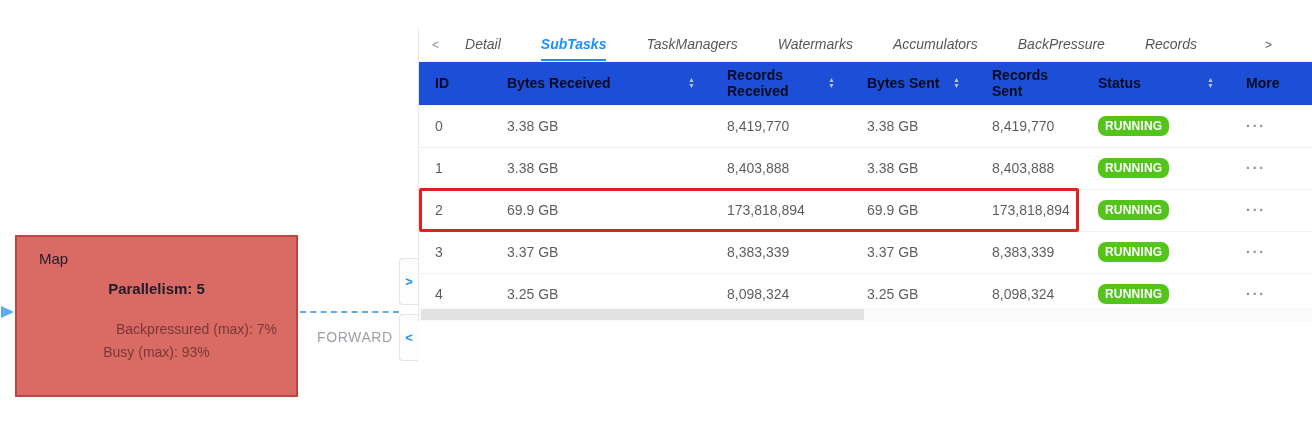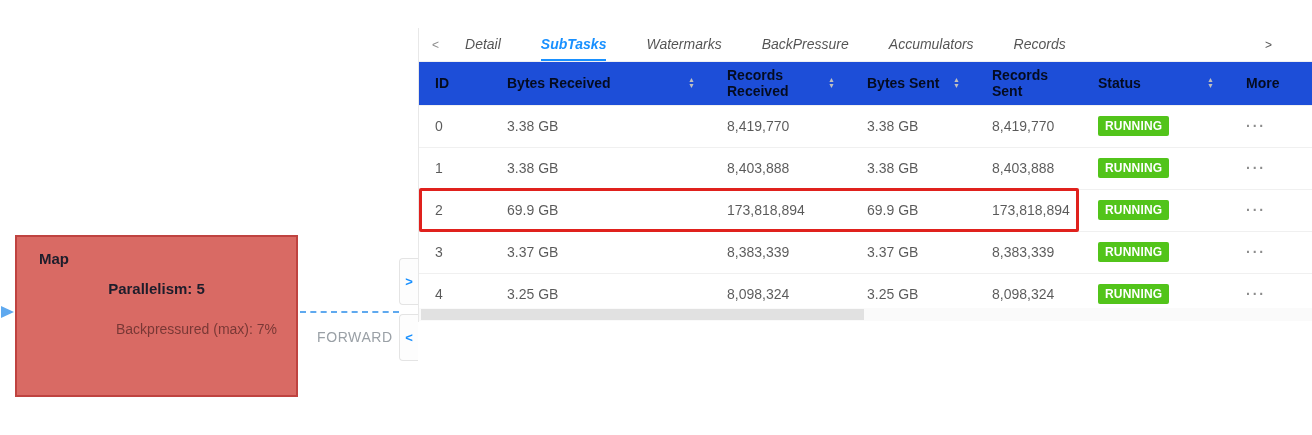--- a/index.html
+++ b/index.html
@@ -5,21 +5,21 @@
   * { box-sizing: border-box; margin: 0; padding: 0; }
   html, body { width: 1312px; height: 435px; background: #ffffff; }
   body { font-family: "Liberation Sans", sans-serif; }
   .canvas { position: relative; width: 1312px; height: 435px; overflow: hidden; background: #fff; }
 
   
   .node {
     position: absolute; left: 15px; top: 235px; width: 283px; height: 162px;
     background: var(--node-fill, #d96a64); border: 2px solid var(--node-border, #bf4340);
   }
-  .node-title { position: absolute; left: 22px; top: 13px; font-size: 15px; font-weight: 700; color: #1d1d2b; }
+  .node-title { position: absolute; left: 22px; top: 13px; font-size: 15px; font-weight: 400; color: #1d1d2b; }
   .node-line { position: absolute; left: 0; width: 100%; text-align: center; }
   .node-parallelism { top: 43px; font-size: 15px; font-weight: 700; color: #1d1d2b; }
   .node-muted { font-size: 14px; color: rgba(30,10,10,0.52); }
   .node-bp { top: 84px; margin-left: 40px; }
   .node-busy { top: 107px; }
 
   .edge-in-arrow {
     position: absolute; left: 1px; top: 306px; width: 0; height: 0;
     border-left: 13px solid var(--edge-blue, #5fa9ef);
     border-top: 6px solid transparent; border-bottom: 6px solid transparent;
@@ -46,21 +46,21 @@
   .tab { display: flex; align-items: center; font-size: 14px; color: rgba(0,0,0,0.68); cursor: pointer; border-bottom: 2px solid transparent; font-style: italic; }
   .tab.active { color: var(--accent-blue, #1890ff); font-weight: 700; border-bottom-color: var(--accent-blue, #1890ff); text-align: right; }
 
   table.subtasks { width: 894px; table-layout: fixed; border-collapse: collapse; }
   col.c-id { width: 72px; } col.c-br { width: 220px; } col.c-rr { width: 140px; }
   col.c-bs { width: 125px; } col.c-rs { width: 106px; } col.c-st { width: 148px; } col.c-mo { width: 83px; }
   th { height: 43px; padding: 0 16px; text-align: left; font-size: 14px; font-weight: 700; color: rgba(0,0,0,0.85); border-bottom: 1px solid #f0f0f0; background: #1d4ed8; }
   .th-inner { display: flex; align-items: center; justify-content: space-between; }
   .sorter { display: flex; flex-direction: column; align-items: center; color: #bfbfbf; font-size: 7px; line-height: 6px; cursor: pointer; }
   td { height: 42px; padding: 0 16px; font-size: 14px; color: rgba(0,0,0,0.65); border-bottom: 1px solid #f0f0f0; white-space: nowrap; }
-  .badge { display: inline-block; background: var(--running-green, #52c41a); color: #fff; font-size: 12px; font-weight: 700; padding: 3px 7px; border-radius: 2px; letter-spacing: 0.2px; }
+  .badge { display: inline-block; background: var(--running-green, #52c41a); color: #fff; font-size: 12px; font-weight: 700; padding: 3px 7px; border-radius: 8px; letter-spacing: 0.2px; }
   .more-dots { color: #8c8c8c; font-weight: 700; letter-spacing: 2px; cursor: pointer; }
 
   .highlight-box {
     position: absolute; left: 419px; top: 188px; width: 660px; height: 44px;
     border: 3px solid var(--annotation-red, #e0211d); border-radius: 2px; pointer-events: none; z-index: 5;
   }
 
   .hscroll { position: absolute; left: 419px; top: 308px; width: 893px; height: 13px; background: #fafafa; }
   .hscroll-thumb { position: absolute; left: 2px; top: 1px; width: 443px; height: 11px; background: #e1e1e1; }
 </style>
@@ -69,42 +69,44 @@
 
 <div class="canvas">
 
   <div>
     <div class="edge-in-arrow"></div>
 
     <div class="node">
       <div class="node-title">Map</div>
       <div class="node-line node-parallelism">Parallelism: 5</div>
       <div class="node-line node-muted node-bp">Backpressured (max): 7%</div>
+      <div class="node-line node-muted node-busy">Busy (max): 93%</div>
     </div>
 
     <div class="edge-out"></div>
     <div class="edge-label">FORWARD</div>
 
     <div class="handle handle-top">
       <span>&gt;</span>
     </div>
     <div class="handle handle-bottom">
       <span>&lt;</span>
     </div>
   </div>
 
   <div class="drawer">
     <div class="tabbar">
       <span class="tab-prev">&lt;</span>
       <div class="tab-list">
           <div class="tab">Detail</div>
           <div class="tab active">SubTasks</div>
+          <div class="tab">TaskManagers</div>
           <div class="tab">Watermarks</div>
+          <div class="tab">Accumulators</div>
           <div class="tab">BackPressure</div>
-          <div class="tab">Accumulators</div>
           <div class="tab">Records</div>
         </div>
       <span class="tab-next">&gt;</span>
     </div>
 
     <table class="subtasks">
       <colgroup>
         <col class="c-id">
           <col class="c-br">
           <col class="c-rr">

